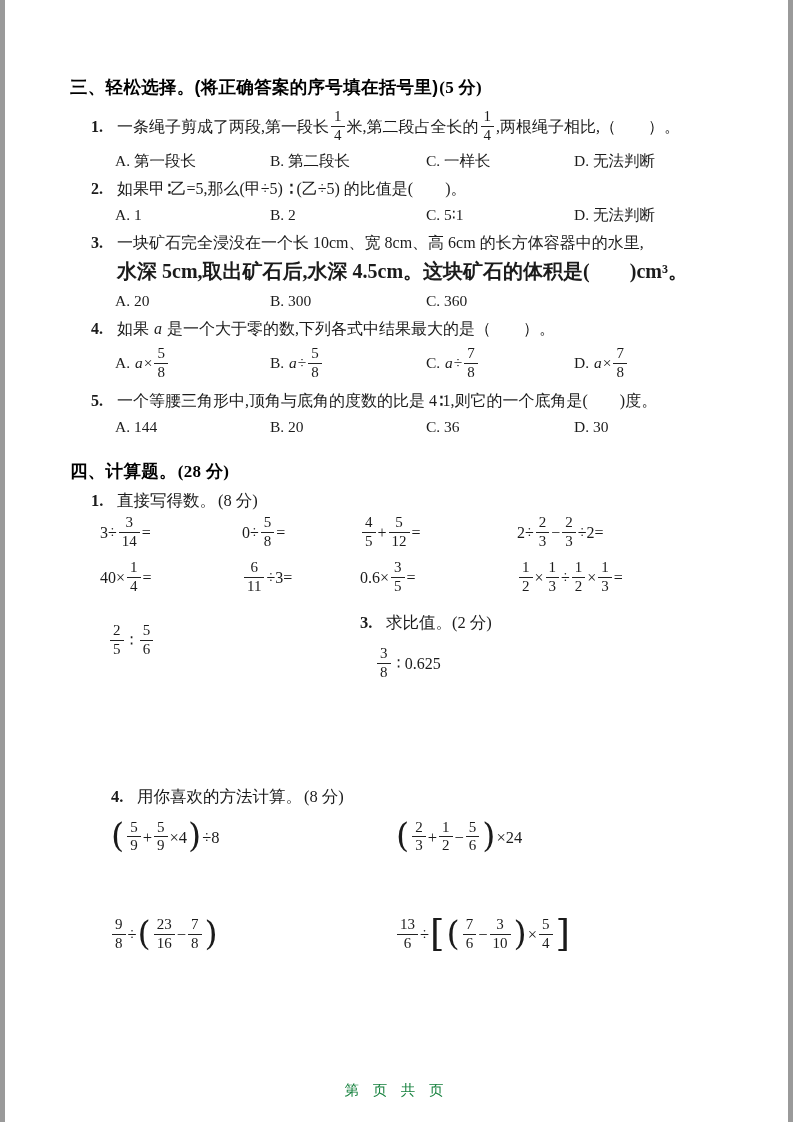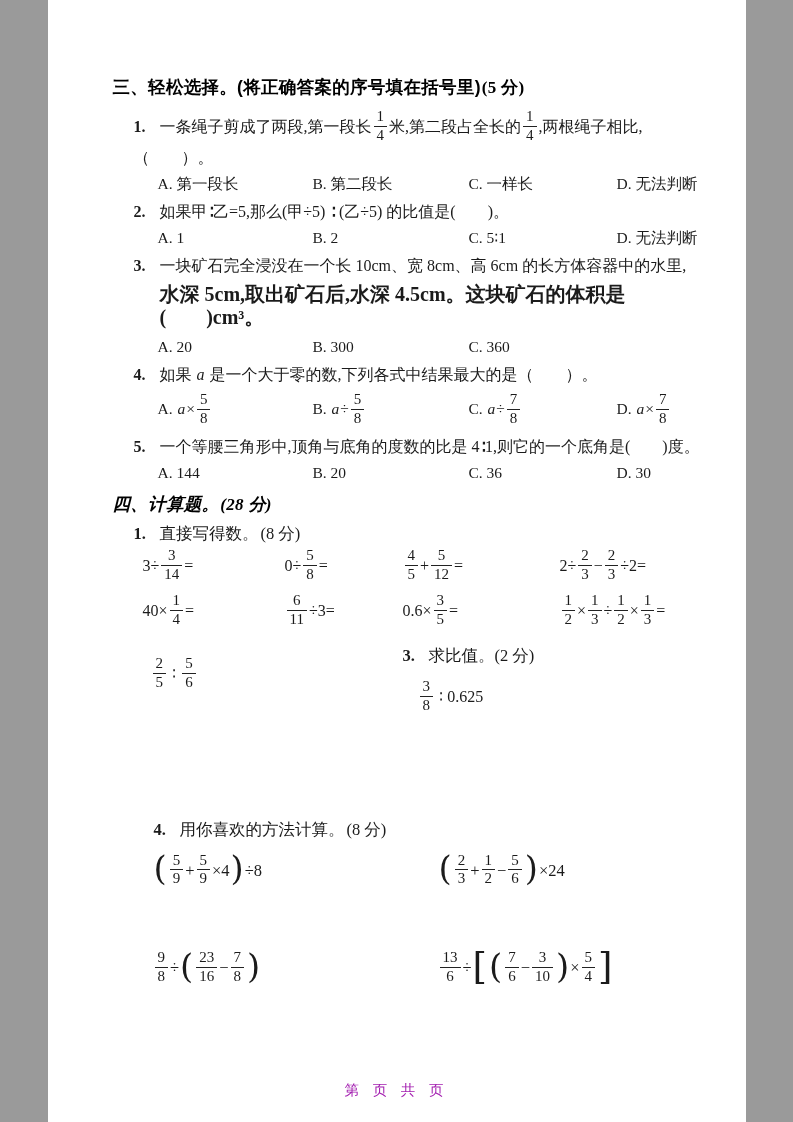--- a/index.html
+++ b/index.html
@@ -1,17 +1,17 @@
 <!DOCTYPE html>
 <html><head>
 <meta charset="utf-8">
 <style>
   html,body{margin:0;padding:0;background:#9a9a9a;}
   .page{
-    width:698px;height:1122px;margin:0 auto;background:#ffffff;
+    width:783px;height:1122px;margin:0 auto;background:#ffffff;
     position:relative;overflow:hidden;color:#1b1b1b;
     font-family:"Liberation Serif","DejaVu Serif",serif;
   }
   .content{position:absolute;left:65px;right:44px;top:76px;}
 
   
   .sec-title{
     font-family:"Liberation Sans","DejaVu Sans",sans-serif;
     font-weight:700;font-size:17.5px;color:#000;line-height:22px;letter-spacing:.3px;
   }
@@ -68,21 +68,21 @@
   .br{
     display:inline-block;font-size:205%;font-weight:300;line-height:0;
     vertical-align:middle;position:relative;top:-2px;margin:0 1px;
     font-family:"DejaVu Serif",serif;
   }
   .br.sq{font-size:225%;}
   .var{font-style:italic;padding:0 1px;}
 
   .footer{
     position:absolute;left:0;right:0;top:1081px;text-align:center;
-    font-size:14.5px;letter-spacing:5px;color:#a21caf;
+    font-size:14.5px;letter-spacing:5px;color:#15803d;
   }
 </style>
 </head>
 <body>
 
 <div class="page">
   <div class="content">
 
     <div class="sec-title">
       <span>三、轻松选择。(将正确答案的序号填在括号里)</span><span class="score">(5 分)</span>
@@ -142,21 +142,21 @@
         <span class="q-num">5.</span><span class="q-text">一个等腰三角形中,顶角与底角的度数的比是 4∶1,则它的一个底角是(　　)度。</span>
       </div>
       <div class="opts">
         <span>A. 144</span>
         <span>B. 20</span>
         <span>C. 36</span>
         <span>D. 30</span>
       </div>
     </div>
 
-    <div class="sec-title" style="margin-top:10px;font-style:italic;">
+    <div class="sec-title" style="margin-top:23px;">
       <span>四、计算题。</span><span class="score">(28 分)</span>
     </div>
 
     <div class="sub-title">
       <span class="q-num">1.</span><span>直接写得数。</span><span class="score2">(8 分)</span>
     </div>
 
     <div class="calc-row">
       <span>3÷<span class="frac"><span class="fn">3</span><span class="fd">14</span></span>=</span>
       <span>0÷<span class="frac"><span class="fn">5</span><span class="fd">8</span></span>=</span>

